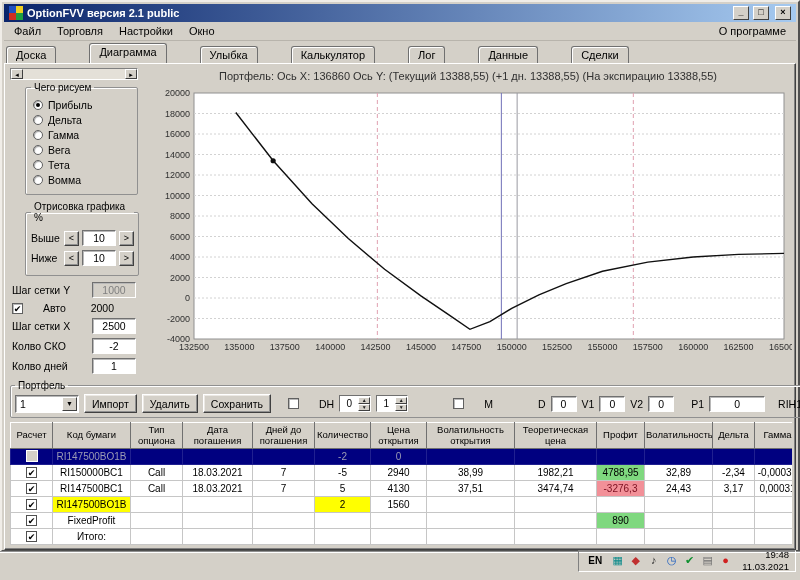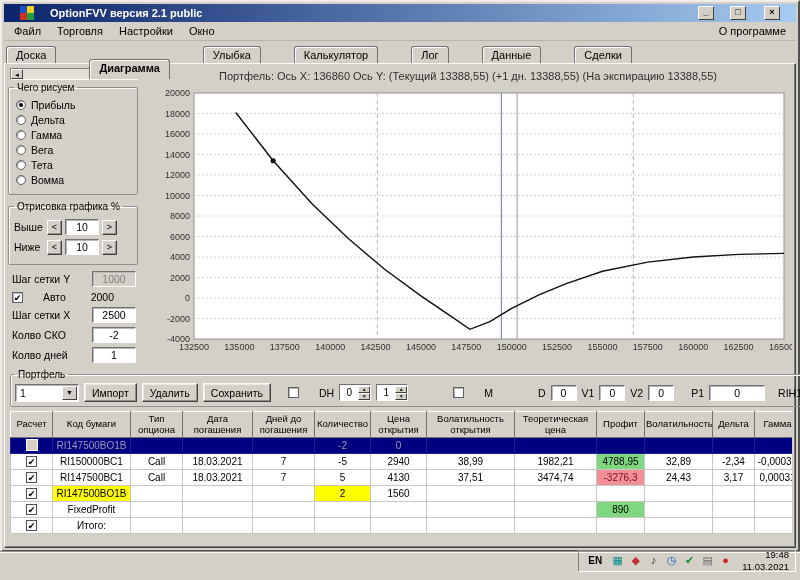--- a/index.html
+++ b/index.html
@@ -6,53 +6,53 @@
   html,body { width:800px; height:580px; overflow:hidden; }
   body { font-family:"Liberation Sans", sans-serif; background:#d4d0c8; font-size:11px; color:#000; }
 
   .screen { position:relative; width:800px; height:580px; background:#d4d0c8; }
 
   
   .app-window { position:absolute; left:0; top:0; width:800px; height:552px;
     background:#d4d0c8; border:2px solid; border-color:#f0ede8 #505050 #505050 #f0ede8;
     padding:2px; display:flex; flex-direction:column; }
   .titlebar { height:18px; flex:0 0 18px; background:linear-gradient(90deg,#0a246a,#a6caf0);
-    display:flex; align-items:center; gap:16px; padding:0 16px; color:#fff; font-weight:bold; font-size:11px; }
+    display:flex; align-items:center; gap:4px; padding:0 5px; color:#fff; font-weight:bold; font-size:11px; }
   .app-icon { width:14px; height:14px; display:grid; grid-template-columns:7px 7px; grid-template-rows:7px 7px; }
   .app-icon .ai1{background:#2050c0;} .app-icon .ai2{background:#f0d020;}
   .app-icon .ai3{background:#d03020;} .app-icon .ai4{background:#20a040;}
   .title-text { white-space:nowrap; }
   .title-spacer { flex:1; }
   .win-btn { width:16px; height:14px; background:#d4d0c8; color:#000; font-weight:bold;
     border:1px solid; border-color:#fff #404040 #404040 #fff; font-size:9px; line-height:11px; text-align:center; }
   .win-btn.close { margin-left:2px; }
 
   .menubar { height:19px; flex:0 0 19px; display:flex; align-items:center; padding:0 2px; border-bottom:1px solid #b8b4ac; }
   .menu-item { padding:2px 8px; cursor:default; }
   .menubar .spacer { flex:1; }
 
   .tabstrip { height:22px; flex:0 0 22px; display:flex; align-items:flex-end; padding:2px 2px 0 2px;gap:32px; }
   .tab { font-size:11px; padding:2px 9px 3px; background:#d4d0c8; border:1px solid #707070; border-bottom:none;
     border-top-left-radius:3px; border-top-right-radius:3px; box-shadow:inset 1px 1px 0 #fff; margin-right:1px; position:relative; top:1px; }
-  .tab.active { top:16px; padding-bottom:5px; z-index:3; font-weight:bold; }
+  .tab.active { top:0; padding-bottom:5px; z-index:3; font-weight:normal; }
 
   .tab-page { flex:1; background:#d4d0c8; border:1px solid; border-color:#fff #404040 #404040 #fff;
     box-shadow:inset -1px -1px 0 #808080; position:relative; z-index:1; display:flex; flex-direction:column; padding:3px; }
 
   
   .top-row { flex:0 0 294px; display:flex; gap:4px; }
   .left-panel { width:132px; flex:0 0 132px; }
   .mini-scroll { height:12px; margin:1px 2px 2px 2px; display:flex; align-items:stretch;
     border:1px solid; border-color:#808080 #fff #fff #808080; background:#e4e0d8; }
   .ms-btn { width:12px; background:#d4d0c8; border:1px solid; border-color:#fff #404040 #404040 #fff;
     font-size:7px; line-height:9px; text-align:center; }
   .ms-track { flex:1; }
 
   fieldset.grp { border:1px solid #909090; box-shadow:inset 1px 1px 0 #fff; border-radius:2px;
-    margin:2px 2px 6px 0; padding:3px 4px 5px 5px; }
+    margin:2px 2px 6px 17px; padding:3px 4px 5px 5px; }
   fieldset.grp legend { font-size:10px; padding:0 3px; }
 
   .radio-row { display:flex; align-items:center; gap:5px; margin:3px 2px; font-size:10.5px; cursor:default; }
   .radio { width:10px; height:10px; border-radius:50%; background:#fff; flex:0 0 10px;
     border:1px solid #606060; box-shadow:inset 1px 1px 1px #a8a8a8; position:relative; }
   .radio.checked::after { content:""; position:absolute; left:2px; top:2px; width:4px; height:4px; border-radius:50%; background:#000; }
 
   .spin-row { display:flex; align-items:center; gap:3px; margin:4px 0; font-size:10.5px; }
   .spin-row .lbl { width:30px; }
   .xs-btn { width:15px; height:15px; background:#d4d0c8; border:1px solid; border-color:#fff #404040 #404040 #fff;

